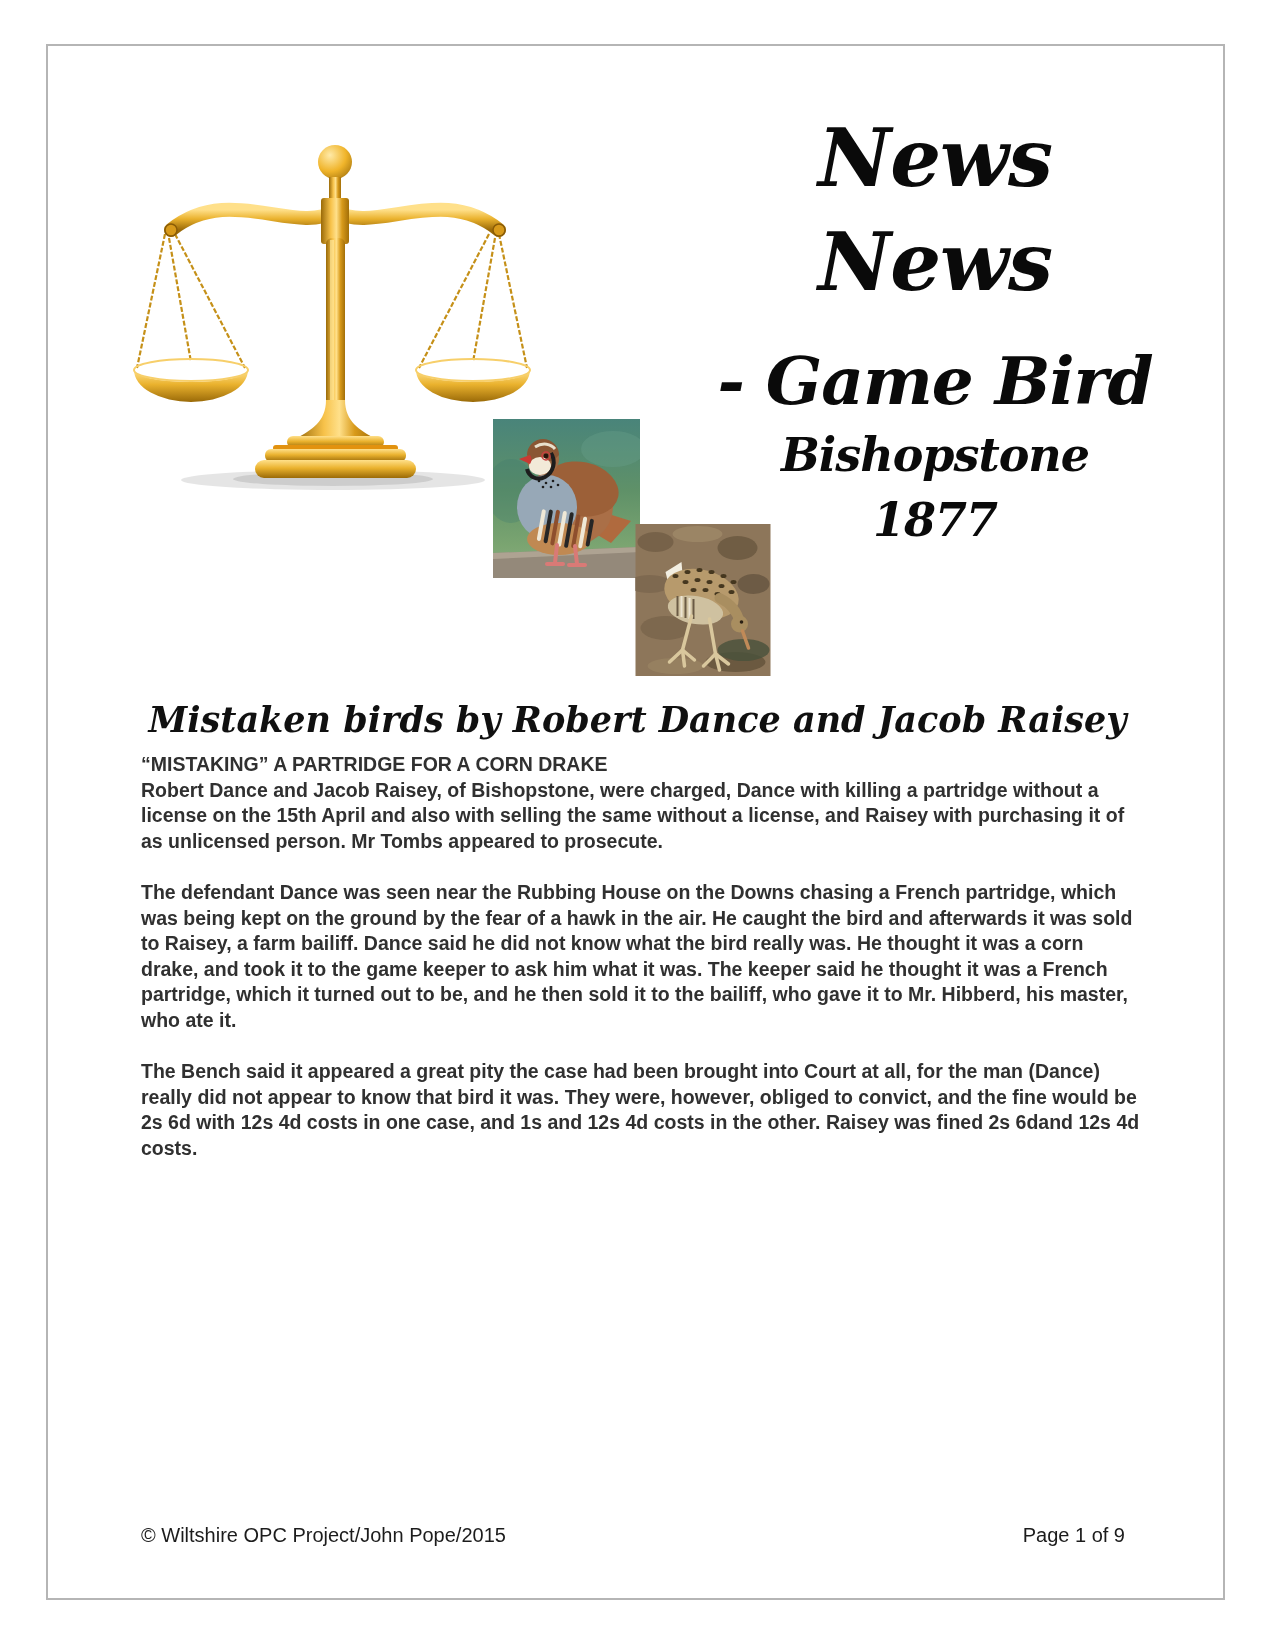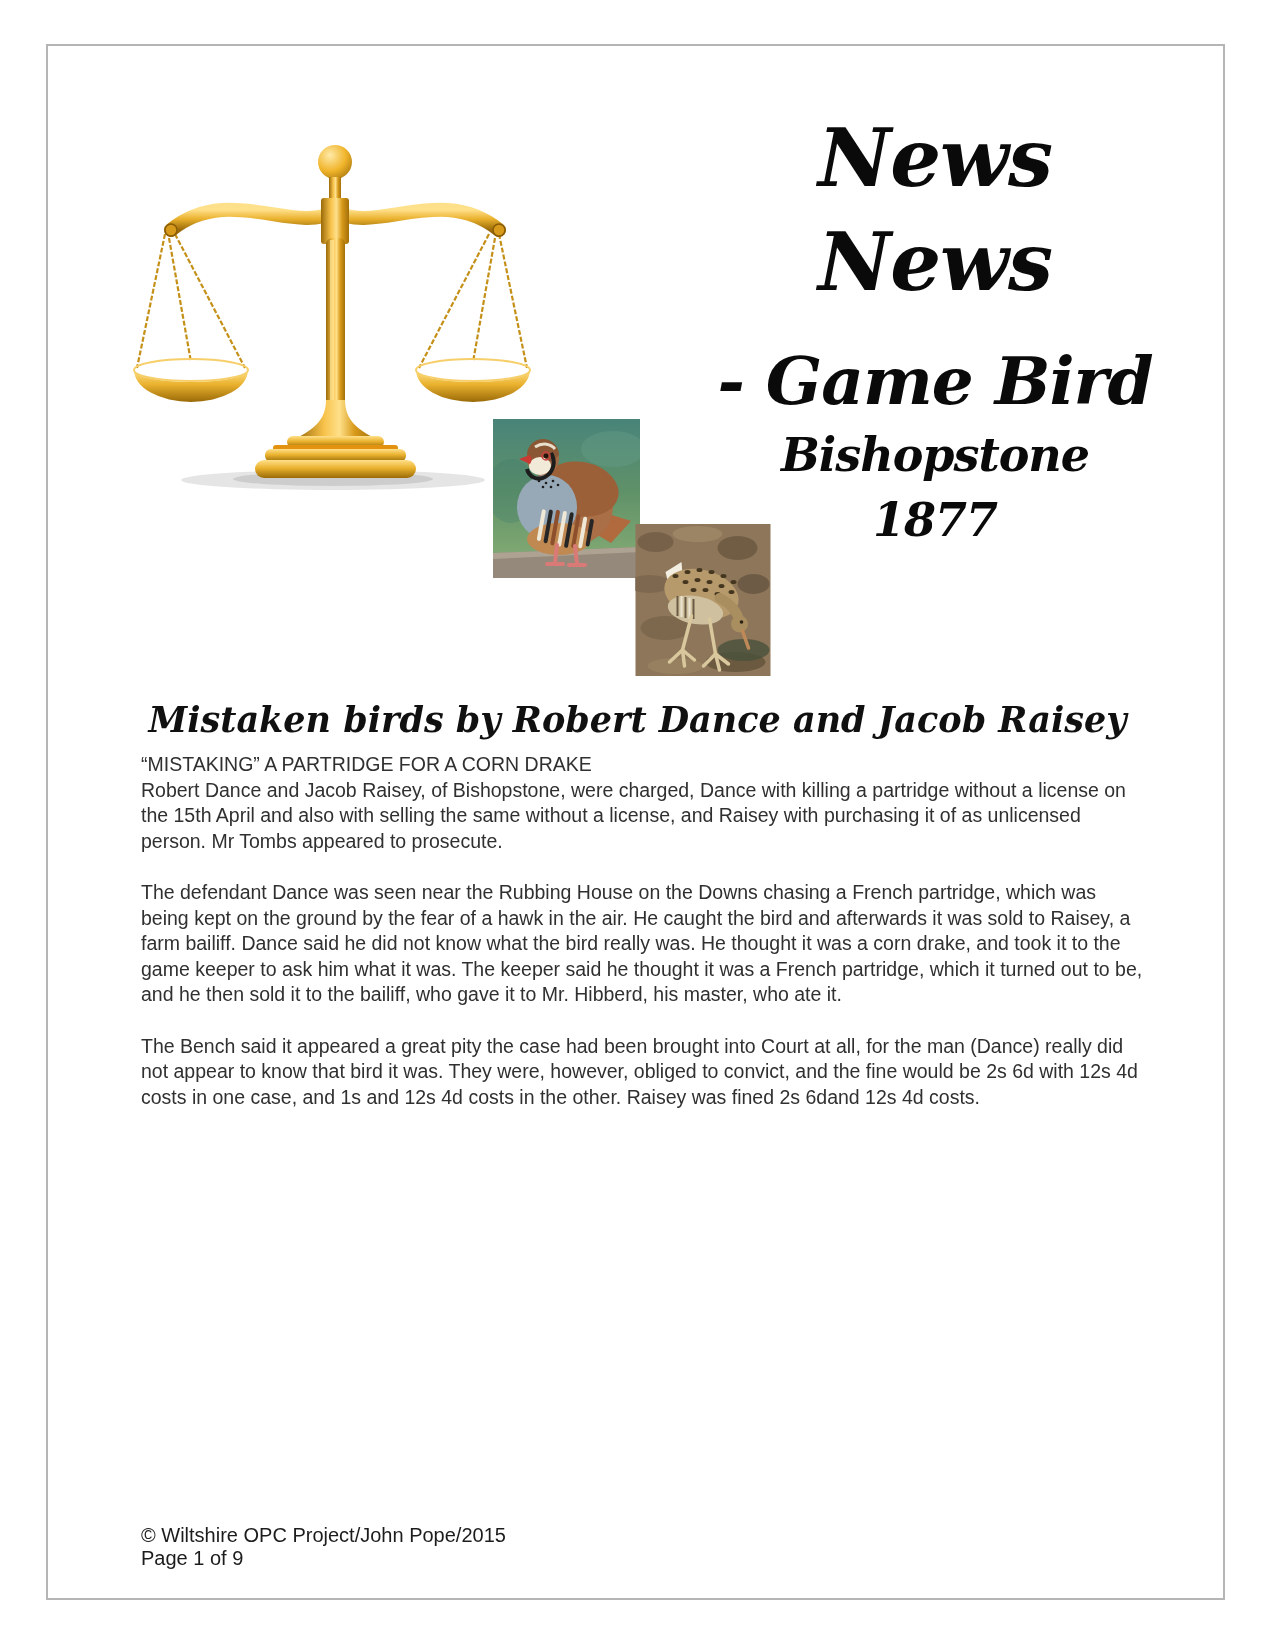--- a/index.html
+++ b/index.html
@@ -30,27 +30,27 @@
   
   .heading{
     position:absolute;left:0;top:700px;width:1275px;text-align:center;
     font-family:"DejaVu Serif",serif;font-style:italic;font-weight:bold;
     font-size:35px;color:#101010;line-height:40px;
   }
   .body-text{
     position:absolute;left:141px;top:752px;width:1002px;
     font-size:19.5px;line-height:25.6px;color:#303030;
   }
-  .body-text p{margin:0 0 25.6px 0;}
+  .body-text p{margin:0 0 25.6px 0;font-weight:bold;}
   .source{color:#10731a;font-weight:bold;}
   
   .footer{
     position:absolute;left:141px;top:1524px;width:984px;
-    display:flex;justify-content:center;
-    font-size:20px;color:#1c1c1c;flex-direction:column;
+    display:flex;justify-content:space-between;
+    font-size:20px;color:#1c1c1c;
   }
 </style>
 </head>
 <body>
 
 <div class="page-border"></div>
 
 <div class="scales">
   <svg width="398" height="352" viewBox="0 0 398 352">
     <defs>

